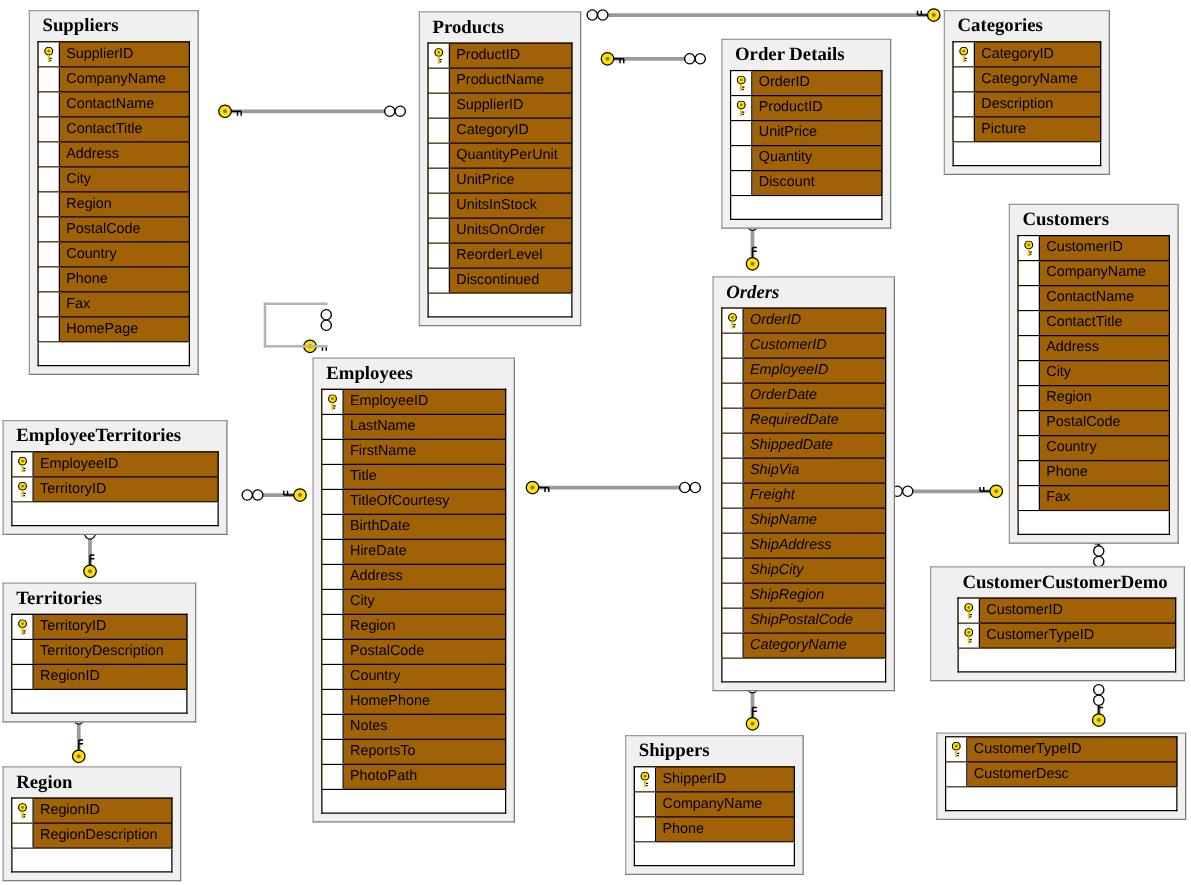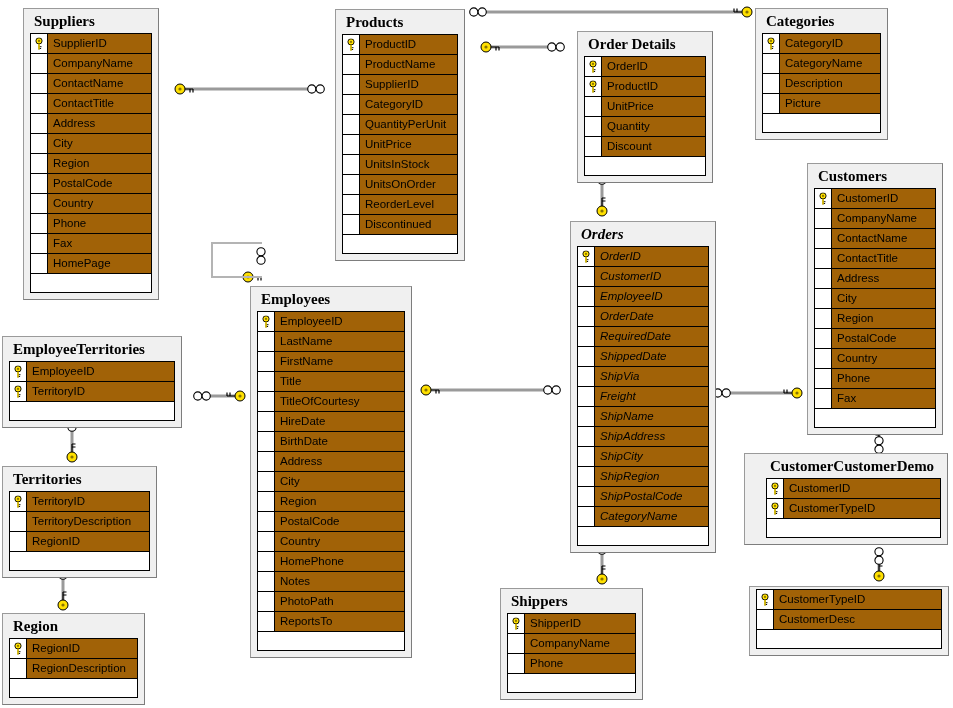--- a/index.html
+++ b/index.html
@@ -517,28 +517,28 @@
           <div class="frow">
             <div class="fkey"></div>
             <div class="fname">Title</div>
           </div>
           <div class="frow">
             <div class="fkey"></div>
             <div class="fname">TitleOfCourtesy</div>
           </div>
           <div class="frow">
             <div class="fkey"></div>
+            <div class="fname">BirthDate</div>
+          </div>
+          <div class="frow">
+            <div class="fkey"></div>
             <div class="fname">HireDate</div>
           </div>
           <div class="frow">
             <div class="fkey"></div>
-            <div class="fname">BirthDate</div>
-          </div>
-          <div class="frow">
-            <div class="fkey"></div>
             <div class="fname">Address</div>
           </div>
           <div class="frow">
             <div class="fkey"></div>
             <div class="fname">City</div>
           </div>
           <div class="frow">
             <div class="fkey"></div>
             <div class="fname">Region</div>
           </div>
@@ -553,25 +553,25 @@
           <div class="frow">
             <div class="fkey"></div>
             <div class="fname">HomePhone</div>
           </div>
           <div class="frow">
             <div class="fkey"></div>
             <div class="fname">Notes</div>
           </div>
           <div class="frow">
             <div class="fkey"></div>
+            <div class="fname">ReportsTo</div>
+          </div>
+          <div class="frow">
+            <div class="fkey"></div>
             <div class="fname">PhotoPath</div>
-          </div>
-          <div class="frow">
-            <div class="fkey"></div>
-            <div class="fname">ReportsTo</div>
           </div>
         </div>
         <div class="ent-foot"></div>
       </div>
       <div class="entity" style="left: 2px; top: 336px; width: 180px;">
         <div class="ent-title">EmployeeTerritories</div>
         <div class="ent-body">
           <div class="frow">
             <div class="fkey">
               <svg class="keyglyph" viewBox="0 0 11 13">

